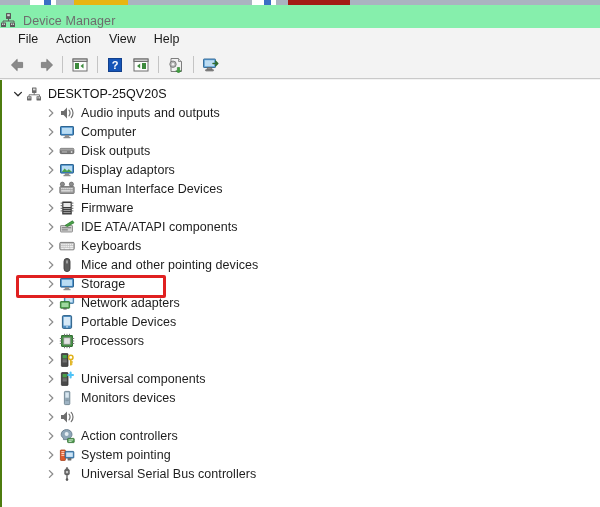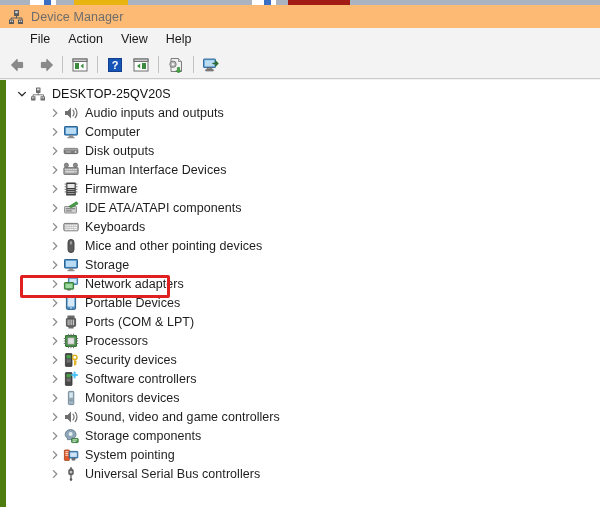--- a/index.html
+++ b/index.html
@@ -35,24 +35,23 @@
     background: #f3f3f3;
     box-sizing: border-box;
   }
 
   
   .titlebar {
     position: absolute;
     top: 0; left: 0;
     width: 600px;
     height: 23px;
-    background: #fdba74;
+    background: #86efac;
     display: flex;
-    align-items: center;
-    padding-left: 8px;
+    align-items: flex-end;
     box-sizing: border-box;
   }
   .titlebar .title-icon {
     width: 16px; height: 16px;
     margin-right: 7px;
     flex: 0 0 auto;
     display: block;
   }
   .titlebar .title-text {
     font-size: 12.5px;
@@ -63,21 +62,21 @@
 
   
   .menubar {
     position: absolute;
     top: 23px; left: 0;
     width: 600px;
     height: 23px;
     background: #f3f3f3;
     display: flex;
     align-items: center;
-    padding-left: 21px;
+    padding-left: 9px;
     box-sizing: border-box;
   }
   .menubar .menu-item {
     font-size: 12.5px;
     color: #1a1a1a;
     padding: 2px 9px 3px 9px;
     white-space: nowrap;
     cursor: default;
   }
 
@@ -109,21 +108,21 @@
     flex: 0 0 auto;
   }
 
   
   .content {
     position: absolute;
     top: 75px; left: 0;
     width: 600px;
     height: 427px;
     background: #ffffff;
-    border-left: 6px solid #4d7c0f;
+    border-left: 2px solid #4d7c0f;
     box-sizing: border-box;
     overflow: hidden;
   }
   .tree {
     position: relative;
     padding-top: 4px;
   }
   .tree-row {
     height: 19px;
     display: flex;
@@ -326,20 +325,35 @@
               <path d="M3.4 1.6 L6.8 5 L3.4 8.4" stroke="#8d8d8d" stroke-width="1.3" fill="none" stroke-linecap="round" stroke-linejoin="round"></path>
             </svg>
           </span>
           <svg width="16" height="16" viewBox="0 0 16 16" class="row-icon">
             <rect x="1.2" y="5.4" width="13.6" height="5.2" rx="1" fill="#7c7c7c" stroke="#5a5a5a" stroke-width="0.9"></rect>
             <rect x="1.2" y="5.4" width="13.6" height="2" fill="#a2a2a2"></rect>
             <circle cx="12.6" cy="9" r="0.9" fill="#d9d9d9"></circle>
             <rect x="3" y="8.4" width="5" height="1.1" fill="#b5b5b5"></rect>
           </svg>
           <span class="row-label">Disk outputs</span>
+        </div>
+        <div class="tree-row child">
+          <span class="twisty">
+            <svg width="10" height="10" viewBox="0 0 10 10">
+              <path d="M3.4 1.6 L6.8 5 L3.4 8.4" stroke="#8d8d8d" stroke-width="1.3" fill="none" stroke-linecap="round" stroke-linejoin="round"></path>
+            </svg>
+          </span>
+          <svg width="16" height="16" viewBox="0 0 16 16" class="row-icon">
+            <rect x="1.5" y="2.5" width="13" height="8.6" rx="0.6" fill="#3f87c6" stroke="#2d6490" stroke-width="1"></rect>
+            <rect x="2.8" y="3.7" width="10.4" height="6.2" fill="#b9dcf3"></rect>
+            <path d="M2.8 9.9 L5.6 6.6 L8 8.8 L9.8 7.2 L13.2 9.9 Z" fill="#4aa14a"></path>
+            <path d="M6 11.1 L5.6 13 L10.4 13 L10 11.1 Z" fill="#8f8f8f"></path>
+            <rect x="4.4" y="13" width="7.2" height="1.3" rx="0.5" fill="#8f8f8f"></rect>
+          </svg>
+          <span class="row-label">Display adaptors</span>
         </div>
         <div class="tree-row child">
           <span class="twisty">
             <svg width="10" height="10" viewBox="0 0 10 10">
               <path d="M3.4 1.6 L6.8 5 L3.4 8.4" stroke="#8d8d8d" stroke-width="1.3" fill="none" stroke-linecap="round" stroke-linejoin="round"></path>
             </svg>
           </span>
           <svg width="16" height="16" viewBox="0 0 16 16" class="row-icon">
             <rect x="0.8" y="5.5" width="14.4" height="7" rx="0.8" fill="#9a9a9a" stroke="#6e6e6e" stroke-width="0.8"></rect>
             <rect x="2.2" y="7" width="1.4" height="1.3" fill="#e8e8e8"></rect>
@@ -471,37 +485,20 @@
           </svg>
           <span class="row-label">Portable Devices</span>
         </div>
         <div class="tree-row child">
           <span class="twisty">
             <svg width="10" height="10" viewBox="0 0 10 10">
               <path d="M3.4 1.6 L6.8 5 L3.4 8.4" stroke="#8d8d8d" stroke-width="1.3" fill="none" stroke-linecap="round" stroke-linejoin="round"></path>
             </svg>
           </span>
           <svg width="16" height="16" viewBox="0 0 16 16" class="row-icon">
-            <rect x="4.4" y="1.4" width="7.2" height="3" rx="0.5" fill="#6b6b6b"></rect>
-            <rect x="3.4" y="4.4" width="9.2" height="8" rx="0.8" fill="#5e5e5e" stroke="#424242" stroke-width="0.8"></rect>
-            <rect x="4.6" y="5.6" width="1.1" height="5.6" fill="#c6c6c6"></rect>
-            <rect x="6.4" y="5.6" width="1.1" height="5.6" fill="#c6c6c6"></rect>
-            <rect x="8.2" y="5.6" width="1.1" height="5.6" fill="#c6c6c6"></rect>
-            <rect x="10" y="5.6" width="1.1" height="5.6" fill="#c6c6c6"></rect>
-            <rect x="5.4" y="12.4" width="5.2" height="2.2" rx="0.4" fill="#6b6b6b"></rect>
-          </svg>
-          <span class="row-label">Ports (COM &amp; LPT)</span>
-        </div>
-        <div class="tree-row child">
-          <span class="twisty">
-            <svg width="10" height="10" viewBox="0 0 10 10">
-              <path d="M3.4 1.6 L6.8 5 L3.4 8.4" stroke="#8d8d8d" stroke-width="1.3" fill="none" stroke-linecap="round" stroke-linejoin="round"></path>
-            </svg>
-          </span>
-          <svg width="16" height="16" viewBox="0 0 16 16" class="row-icon">
             <rect x="2.6" y="2.6" width="10.8" height="10.8" rx="0.6" fill="#4f9b4f" stroke="#2f6e2f" stroke-width="1.1"></rect>
             <rect x="4.8" y="4.8" width="6.4" height="6.4" fill="#e2e2e2" stroke="#8a8a8a" stroke-width="0.7"></rect>
             <rect x="5" y="0.8" width="1" height="1.8" fill="#7a7a7a"></rect>
             <rect x="7.5" y="0.8" width="1" height="1.8" fill="#7a7a7a"></rect>
             <rect x="10" y="0.8" width="1" height="1.8" fill="#7a7a7a"></rect>
             <rect x="5" y="13.4" width="1" height="1.8" fill="#7a7a7a"></rect>
             <rect x="7.5" y="13.4" width="1" height="1.8" fill="#7a7a7a"></rect>
             <rect x="10" y="13.4" width="1" height="1.8" fill="#7a7a7a"></rect>
             <rect x="0.8" y="5" width="1.8" height="1" fill="#7a7a7a"></rect>
             <rect x="0.8" y="7.5" width="1.8" height="1" fill="#7a7a7a"></rect>
@@ -519,36 +516,35 @@
             </svg>
           </span>
           <svg width="16" height="16" viewBox="0 0 16 16" class="row-icon">
             <rect x="2.4" y="1.6" width="6.6" height="12.8" rx="0.6" fill="#4a4a4a" stroke="#333" stroke-width="0.8"></rect>
             <rect x="3.6" y="3" width="4.2" height="3.4" fill="#49a049"></rect>
             <rect x="3.6" y="7.6" width="4.2" height="0.9" fill="#8f8f8f"></rect>
             <rect x="3.6" y="9.4" width="4.2" height="0.9" fill="#8f8f8f"></rect>
             <circle cx="11.8" cy="5.4" r="2.2" fill="none" stroke="#e0b21c" stroke-width="1.5"></circle>
             <path d="M11.8 7.4 L11.8 13.6 M11.8 10 L13.8 10 M11.8 12 L13.4 12" stroke="#e0b21c" stroke-width="1.5" fill="none"></path>
           </svg>
-          <span class="row-label">Security devices</span>
         </div>
         <div class="tree-row child">
           <span class="twisty">
             <svg width="10" height="10" viewBox="0 0 10 10">
               <path d="M3.4 1.6 L6.8 5 L3.4 8.4" stroke="#8d8d8d" stroke-width="1.3" fill="none" stroke-linecap="round" stroke-linejoin="round"></path>
             </svg>
           </span>
           <svg width="16" height="16" viewBox="0 0 16 16" class="row-icon">
             <rect x="2.4" y="1.6" width="6.6" height="12.8" rx="0.6" fill="#4a4a4a" stroke="#333" stroke-width="0.8"></rect>
             <rect x="3.6" y="3" width="4.2" height="3.4" fill="#49a049"></rect>
             <rect x="3.6" y="7.6" width="4.2" height="0.9" fill="#8f8f8f"></rect>
             <rect x="3.6" y="9.4" width="4.2" height="0.9" fill="#8f8f8f"></rect>
             <path d="M11.6 1.6 L11.6 6.4 M9.2 4 L14 4" stroke="#4fc3f7" stroke-width="2.1" stroke-linecap="round"></path>
           </svg>
-          <span class="row-label">Software controllers</span>
+          <span class="row-label">Universal components</span>
         </div>
         <div class="tree-row child">
           <span class="twisty">
             <svg width="10" height="10" viewBox="0 0 10 10">
               <path d="M3.4 1.6 L6.8 5 L3.4 8.4" stroke="#8d8d8d" stroke-width="1.3" fill="none" stroke-linecap="round" stroke-linejoin="round"></path>
             </svg>
           </span>
           <svg width="16" height="16" viewBox="0 0 16 16" class="row-icon">
             <rect x="5.4" y="1.4" width="5.4" height="13.2" rx="0.8" fill="#9fb4c4" stroke="#6d828f" stroke-width="0.9"></rect>
             <rect x="6.4" y="2.6" width="3.4" height="5" fill="#d8e6ef"></rect>
@@ -561,36 +557,35 @@
           <span class="twisty">
             <svg width="10" height="10" viewBox="0 0 10 10">
               <path d="M3.4 1.6 L6.8 5 L3.4 8.4" stroke="#8d8d8d" stroke-width="1.3" fill="none" stroke-linecap="round" stroke-linejoin="round"></path>
             </svg>
           </span>
           <svg width="16" height="16" viewBox="0 0 16 16" class="row-icon">
             <path d="M2 6 L4.6 6 L8 2.6 L8 13.4 L4.6 10 L2 10 Z" fill="#6e6e6e"></path>
             <path d="M10 5.2 C11.4 6.6 11.4 9.4 10 10.8" stroke="#6e6e6e" stroke-width="1.2" fill="none" stroke-linecap="round"></path>
             <path d="M12.2 3.4 C14.6 5.8 14.6 10.2 12.2 12.6" stroke="#6e6e6e" stroke-width="1.2" fill="none" stroke-linecap="round"></path>
           </svg>
-          <span class="row-label">Sound, video and game controllers</span>
         </div>
         <div class="tree-row child">
           <span class="twisty">
             <svg width="10" height="10" viewBox="0 0 10 10">
               <path d="M3.4 1.6 L6.8 5 L3.4 8.4" stroke="#8d8d8d" stroke-width="1.3" fill="none" stroke-linecap="round" stroke-linejoin="round"></path>
             </svg>
           </span>
           <svg width="16" height="16" viewBox="0 0 16 16" class="row-icon">
             <path d="M7.6 1.6 C4.2 1.6 2.2 3.9 2.2 6.4 C2.2 8.1 3.1 9.4 4.4 10.1 L4.4 11.6 L10.8 11.6 L10.8 10.1 C12.1 9.4 13 8.1 13 6.4 C13 3.9 11 1.6 7.6 1.6 Z" fill="#8ea6b8" stroke="#5f7484" stroke-width="0.8"></path>
             <circle cx="7.6" cy="6" r="2" fill="#e5edf3"></circle>
             <rect x="8.6" y="10.4" width="6.6" height="4.2" rx="0.6" fill="#4f9b4f" stroke="#2f6e2f" stroke-width="0.8"></rect>
             <rect x="9.6" y="11.4" width="4.6" height="1" fill="#d6ead6"></rect>
             <rect x="9.6" y="12.9" width="3" height="0.9" fill="#d6ead6"></rect>
           </svg>
-          <span class="row-label">Storage components</span>
+          <span class="row-label">Action controllers</span>
         </div>
         <div class="tree-row child">
           <span class="twisty">
             <svg width="10" height="10" viewBox="0 0 10 10">
               <path d="M3.4 1.6 L6.8 5 L3.4 8.4" stroke="#8d8d8d" stroke-width="1.3" fill="none" stroke-linecap="round" stroke-linejoin="round"></path>
             </svg>
           </span>
           <svg width="16" height="16" viewBox="0 0 16 16" class="row-icon">
             <rect x="1.4" y="3" width="5" height="10.4" rx="0.6" fill="#e05a2b" stroke="#a23c18" stroke-width="0.8"></rect>
             <rect x="2.4" y="4.2" width="3" height="1" fill="#ffd7c4"></rect>

